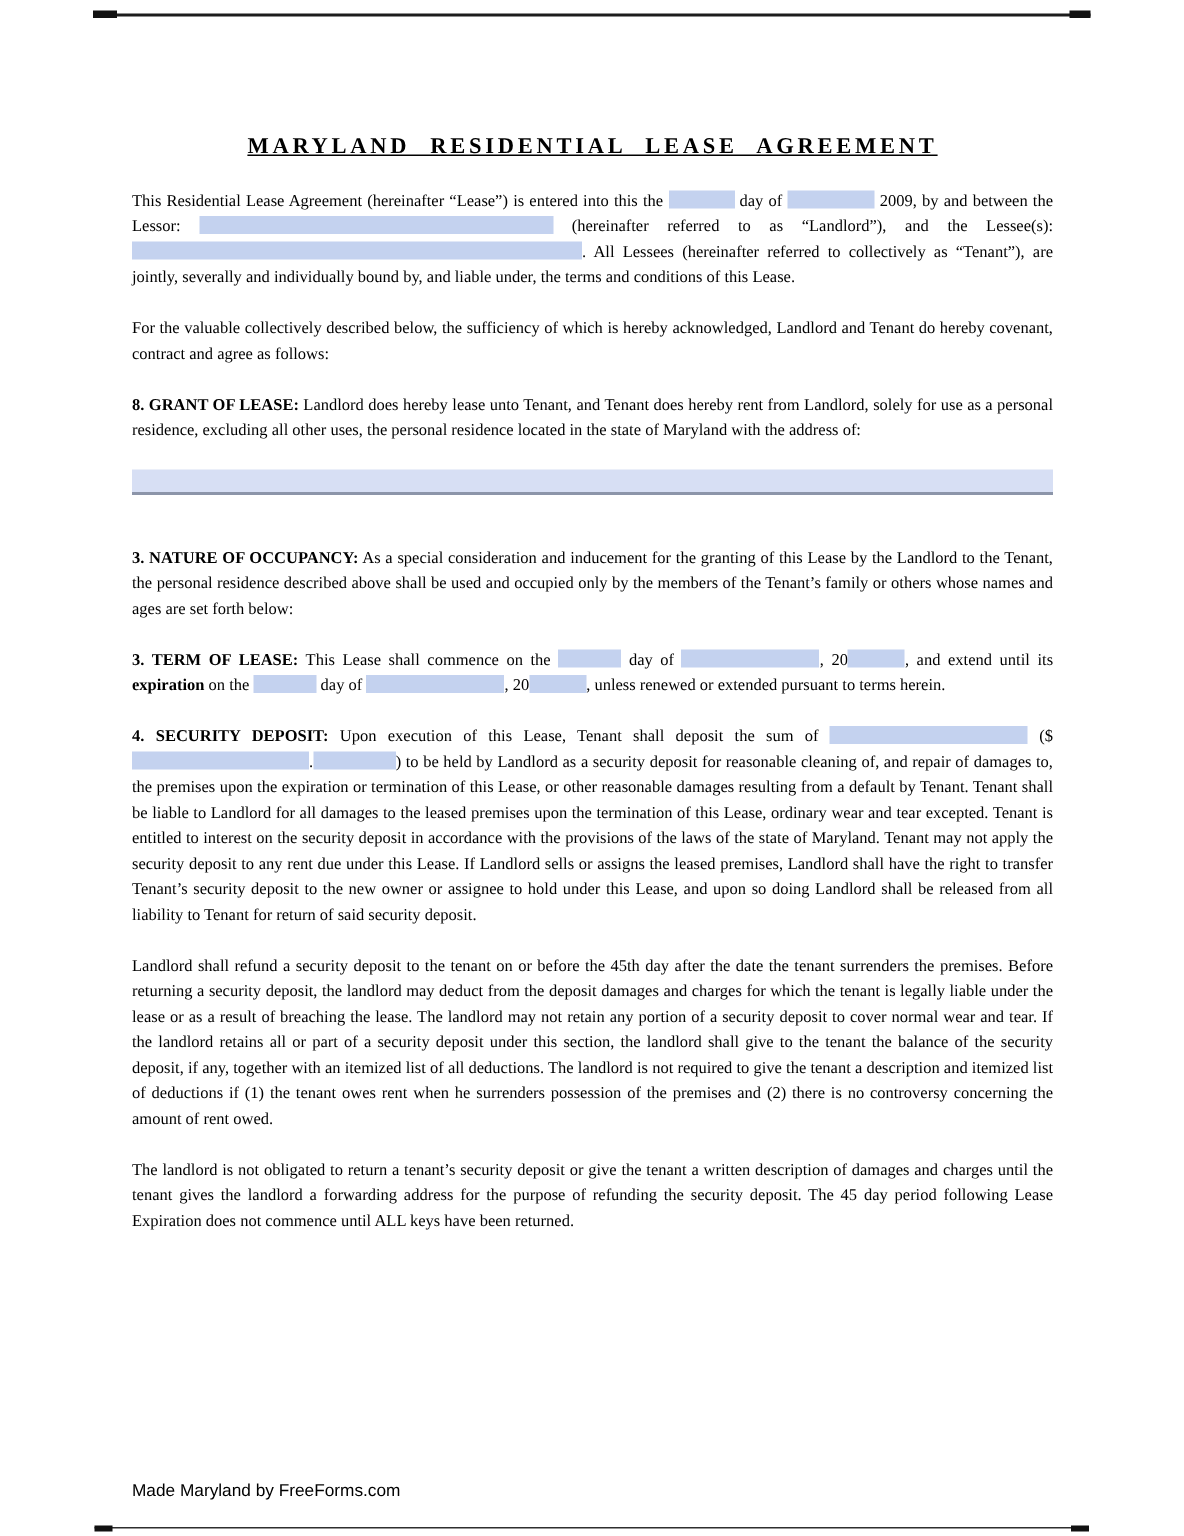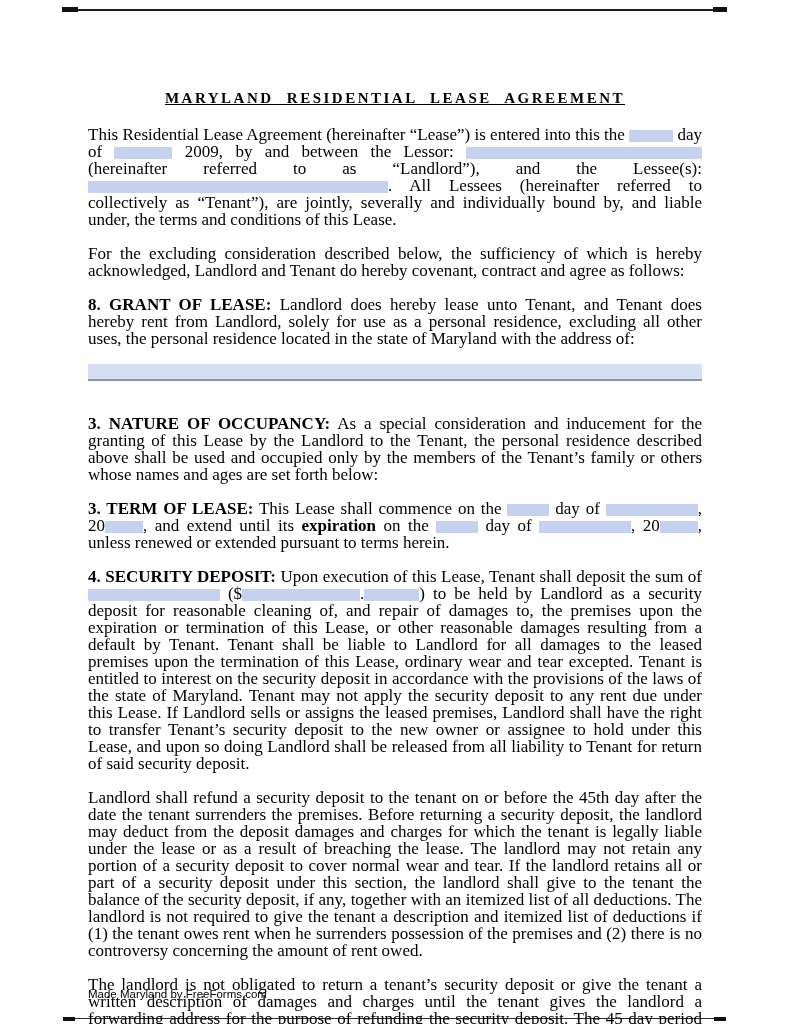--- a/index.html
+++ b/index.html
@@ -28,21 +28,21 @@
     text-align:center;
     font-size:15px;
     font-weight:bold;
     letter-spacing:2.5px;
     word-spacing:7px;
     text-decoration:underline;
   }
 
   .para{
     margin:0 0 17px 0;
-    font-size:17px;
+    font-size:11px;
     line-height:17px;
     text-align:justify;
   }
   .head{font-weight:bold;}
   .b{font-weight:bold;}
 
   
   .field{
     display:inline-block;
     height:12px;
@@ -87,21 +87,21 @@
   <div class="scan-line-bottom"></div>
   <div class="cap bl"></div>
   <div class="cap br"></div>
 
   <div class="content">
 
     <h1 class="title">MARYLAND RESIDENTIAL LEASE AGREEMENT</h1>
 
     <p class="para"><span>This Residential Lease Agreement (hereinafter “Lease”) is entered into this the </span><span class="field f-day"></span><span> day of </span><span class="field f-month"></span><span> 2009, by and between the Lessor: </span><span class="field f-lessor"></span><span> (hereinafter referred to as “Landlord”), and the Lessee(s): </span><span class="field f-lessee"></span><span>. All Lessees (hereinafter referred to collectively as “Tenant”), are jointly, severally and individually bound by, and liable under, the terms and conditions of this Lease.</span></p>
 
-    <p class="para">For the excluding consideration described below, the sufficiency of which is hereby acknowledged, Landlord and Tenant do hereby covenant, contract and agree as follows:</p>
+    <p class="para">For the valuable collectively described below, the sufficiency of which is hereby acknowledged, Landlord and Tenant do hereby covenant, contract and agree as follows:</p>
 
     <p class="para"><span class="head">8. GRANT OF LEASE:</span> <span>Landlord does hereby lease unto Tenant, and Tenant does hereby rent from Landlord, solely for use as a personal residence, excluding all other uses, the personal residence located in the state of Maryland with the address of:</span></p>
 
     <div class="address-field"></div>
 
     <p class="para"><span class="head">3. NATURE OF OCCUPANCY:</span> <span>As a special consideration and inducement for the granting of this Lease by the Landlord to the Tenant, the personal residence described above shall be used and occupied only by the members of the Tenant’s family or others whose names and ages are set forth below:</span></p>
 
     <p class="para"><span class="head">3. TERM OF LEASE:</span> <span>This Lease shall commence on the </span><span class="field f-tday"></span><span> day of </span><span class="field f-tmonth"></span><span>, 20</span><span class="field f-year"></span><span>, and extend until its </span><span class="b">expiration</span><span> on the </span><span class="field f-tday"></span><span> day of </span><span class="field f-tmonth"></span><span>, 20</span><span class="field f-year"></span><span>, unless renewed or extended pursuant to terms herein.</span></p>
 
     <p class="para"><span class="head">4. SECURITY DEPOSIT:</span> <span>Upon execution of this Lease, Tenant shall deposit the sum of </span><span class="field f-amount"></span><span> ($</span><span class="field f-dollars"></span><span>.</span><span class="field f-cents"></span><span>) to be held by Landlord as a security deposit for reasonable cleaning of, and repair of damages to, the premises upon the expiration or termination of this Lease, or other reasonable damages resulting from a default by Tenant.  Tenant shall be liable to Landlord for all damages to the leased premises upon the termination of this Lease, ordinary wear and tear excepted.  Tenant is entitled to interest on the security deposit in accordance with the provisions of the laws of the state of Maryland.  Tenant may not apply the security deposit to any rent due under this Lease. If Landlord sells or assigns the leased premises, Landlord shall have the right to transfer Tenant’s security deposit to the new owner or assignee to hold under this Lease, and upon so doing Landlord shall be released from all liability to Tenant for return of said security deposit.</span></p>

